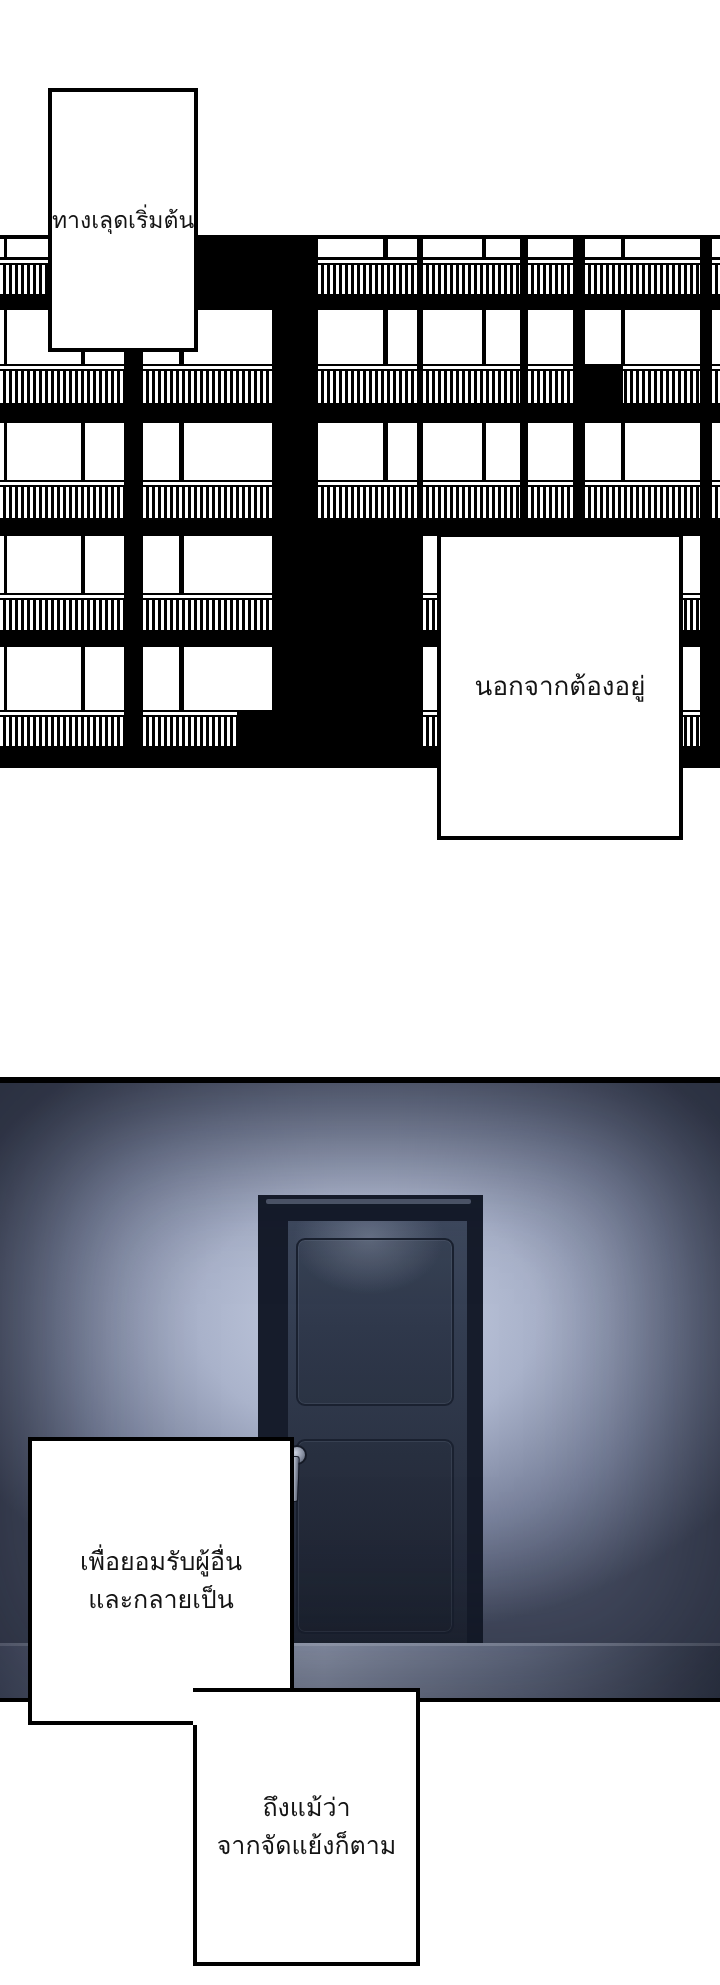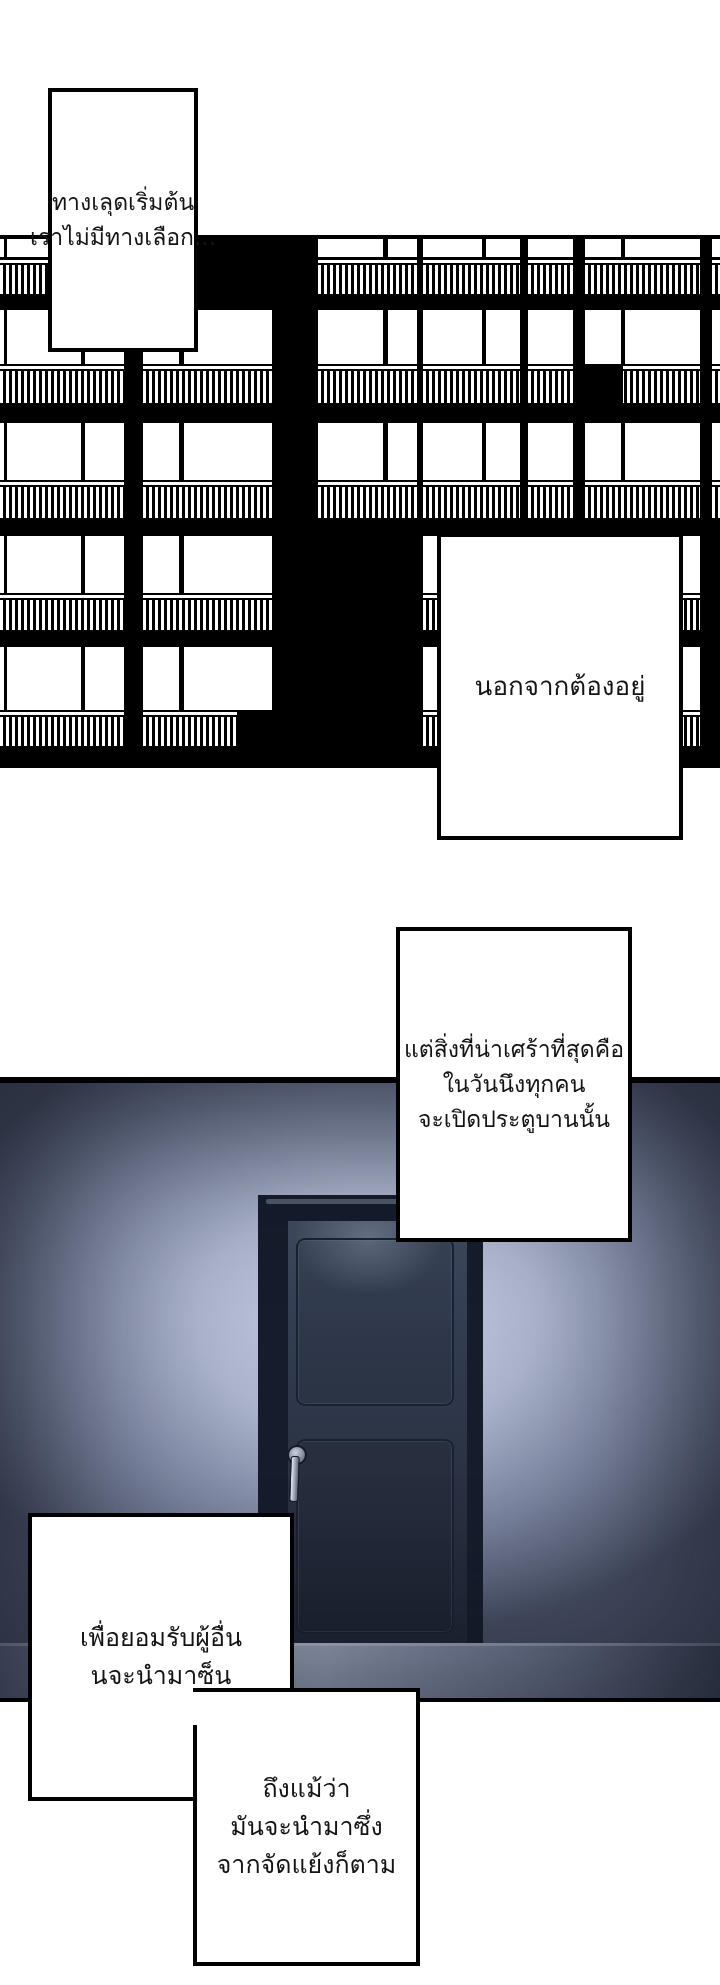--- a/index.html
+++ b/index.html
@@ -169,37 +169,30 @@
       <div class="win" style="left: 585px; top: 412px; width: 36px; height: 63px;"></div>
       <div class="win" style="left: 625px; top: 412px; width: 75px; height: 63px;"></div>
       <div class="sep" style="left: 585px; top: 477px; width: 115px; height: 3px;"></div>
       <div class="rail" style="left: 585px; top: 481px; width: 115px; height: 29px;"></div>
       <div class="patchk" style="left: 585px; top: 131px; width: 38px; height: 38px;"></div>
       <div class="patchk" style="left: 237px; top: 477px; width: 35px; height: 34px;"></div>
     </div>
 
   <div class="caption cap1" style="left: 48px; top: 88px; width: 150px; height: 264px;">
     <div class="cline">ทางเลุดเริ่มต้น</div>
-    <div class="cline">เราไม่มีทางเลือก...</div>
   </div>
   <div class="caption cap2" style="left: 437px; top: 533px; width: 246px; height: 307px;">
     <div class="cline">นอกจากต้องอยู่</div>
   </div>
-  <div class="caption cap3" style="left: 396px; top: 927px; width: 236px; height: 315px;">
-    <div class="cline">แต่สิ่งที่น่าเศร้าที่สุดคือ</div>
-    <div class="cline">ในวันนึงทุกคน</div>
-    <div class="cline">จะเปิดประตูบานนั้น</div>
-  </div>
-  <div class="caption cap4" style="left: 28px; top: 1513px; width: 266px; height: 288px;">
+  <div class="caption cap4" style="left: 28px; top: 1437px; width: 266px; height: 288px;">
     <div class="cline">เพื่อยอมรับผู้อื่น</div>
-    <div class="cline">นจะนำมาซ็น</div>
+    <div class="cline">และกลายเป็น</div>
   </div>
   <div class="caption cap5" style="left: 193px; top: 1688px; width: 227px; height: 278px;">
     <div class="cline">ถึงแม้ว่า</div>
-    <div class="cline">มันจะนำมาซึ่ง</div>
     <div class="cline">จากจัดแย้งก็ตาม</div>
   </div>
   <div id="merge-patch"></div>
 
   <div id="room">
     <div class="wall">
       <div id="door-shadow"></div>
       <div id="door">
         <div class="bevel"></div>
         <div class="slab">

